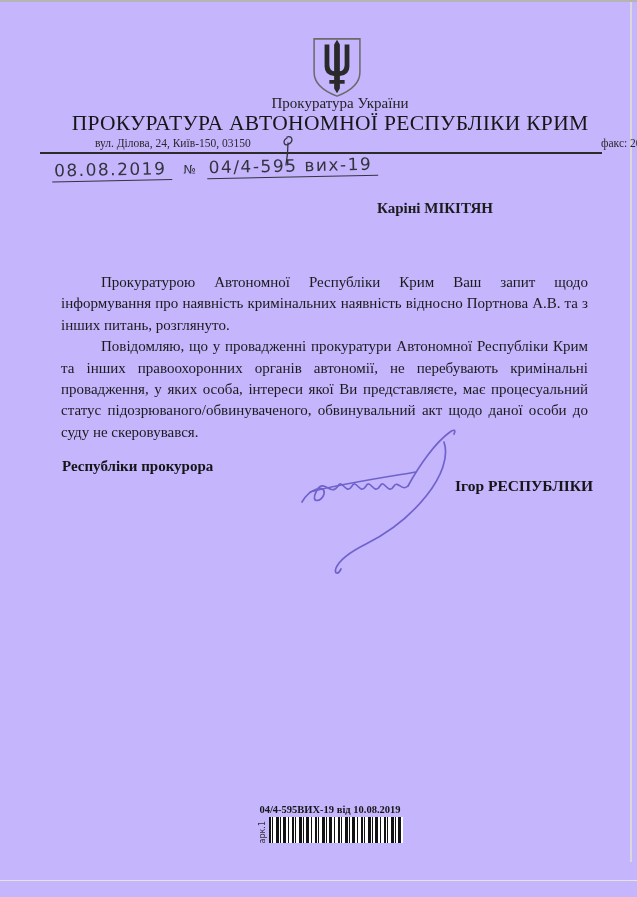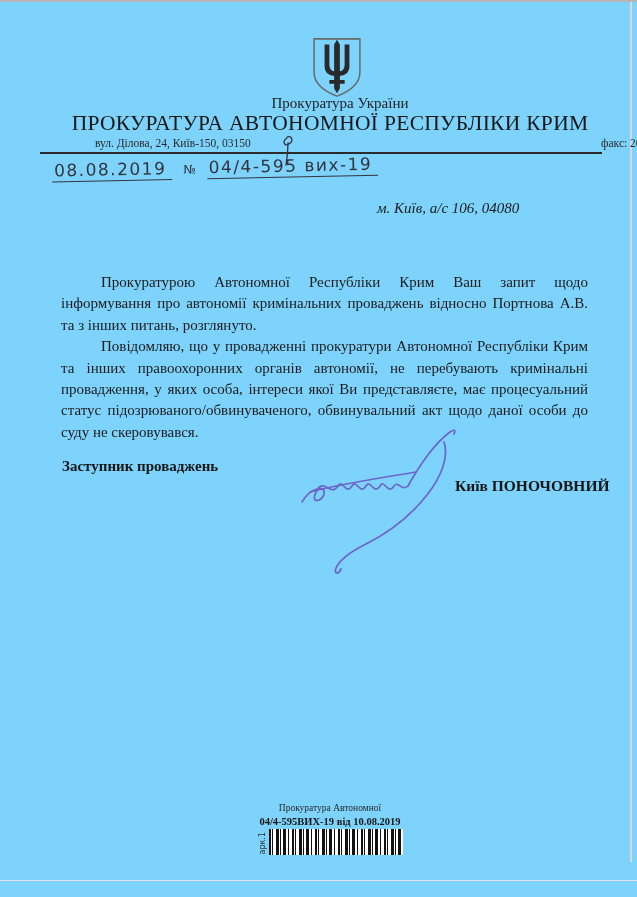--- a/index.html
+++ b/index.html
@@ -1,19 +1,19 @@
 <!DOCTYPE html>
 <html><head>
 <meta charset="utf-8">
 <style>
   html,body{margin:0;padding:0;background:#ffffff;}
   .page{
     position:relative;
     width:637px;height:897px;
-    background:#7dd3fc;
+    background:#c4b5fd;
     overflow:hidden;
     font-family:"Liberation Serif", serif;
     color:#1c1c1c;
   }
   
   .scan-top{position:absolute;left:0;top:0;width:637px;height:2px;background:#b5b5b5;}
   .scan-right{position:absolute;left:630px;top:2px;width:2px;height:860px;background:#d9d9d9;}
   .scan-bottom{position:absolute;left:0;top:880px;width:637px;height:1px;background:#e3e3e3;}
 
   
@@ -100,45 +100,44 @@
     <path d="M9 4 C14 2 16 8 11 11 C6 14 4 8 9 5 M10 10 C10 18 9 26 8 32" fill="none" stroke="#34343e" stroke-width="1.3" stroke-linecap="round"></path>
   </svg>
 
   <div class="ref-line">
     <span class="u">08.08.2019</span>
     <span class="no">№</span>
     <span class="u">04/4-595 вих-19</span>
   </div>
 
   <div class="recipient">
-    <div class="i">м. Київ, а/с 106, 04080</div>
+    <div class="b">Каріні МІКІТЯН</div>
   </div>
 
   <div class="body-text">
-    <p>Прокуратурою Автономної Республіки Крим Ваш запит щодо інформування про автономії кримінальних проваджень відносно Портнова А.В. та з інших питань, розглянуто.</p>
+    <p>Прокуратурою Автономної Республіки Крим Ваш запит щодо інформування про наявність кримінальних наявність відносно Портнова А.В. та з інших питань, розглянуто.</p>
     <p>Повідомляю, що у провадженні прокуратури Автономної Республіки Крим та інших правоохоронних органів автономії, не перебувають кримінальні провадження, у яких особа, інтереси якої Ви представляєте, має процесуальний статус підозрюваного/обвинуваченого, обвинувальний акт щодо даної особи до суду не скеровувався.</p>
   </div>
 
   <div class="sig-title">
-    <div>Заступник проваджень</div>
+    <div>Республіки прокурора</div>
   </div>
 
   <svg class="sig-ink" viewBox="0 0 182 158">
     <g fill="none" stroke="#6c5ec9" stroke-width="1.7" stroke-linecap="round" opacity="0.95">
       <path d="M6 74 C14 60 30 56 28 66 C26 74 14 76 20 64 C28 48 34 70 42 58 C46 50 50 68 56 58 C60 50 64 68 70 58 C74 50 78 68 84 58 C88 50 92 68 98 58 C102 52 106 64 112 58"></path>
       <path d="M112 58 C124 36 140 14 154 4 C158 1 160 2 158 6"></path>
       <path d="M148 14 C158 44 118 92 70 116 C56 123 44 131 40 140 C38 146 42 147 45 141"></path>
       <path d="M14 64 C44 56 84 50 120 44" stroke-width="1.3"></path>
     </g>
   </svg>
 
-  <div class="signer">Київ ПОНОЧОВНИЙ</div>
+  <div class="signer">Ігор РЕСПУБЛІКИ</div>
 
   <div class="footer">
-    <div class="small">Прокуратура Автономної</div>
     <div class="ref">04/4-595ВИХ-19 від 10.08.2019</div>
     <div class="barcode-wrap">
       <span class="sheet-label">арк.1</span>
       <div class="barcode"></div>
     </div>
   </div>
 
 </div>
 
 </body></html>

